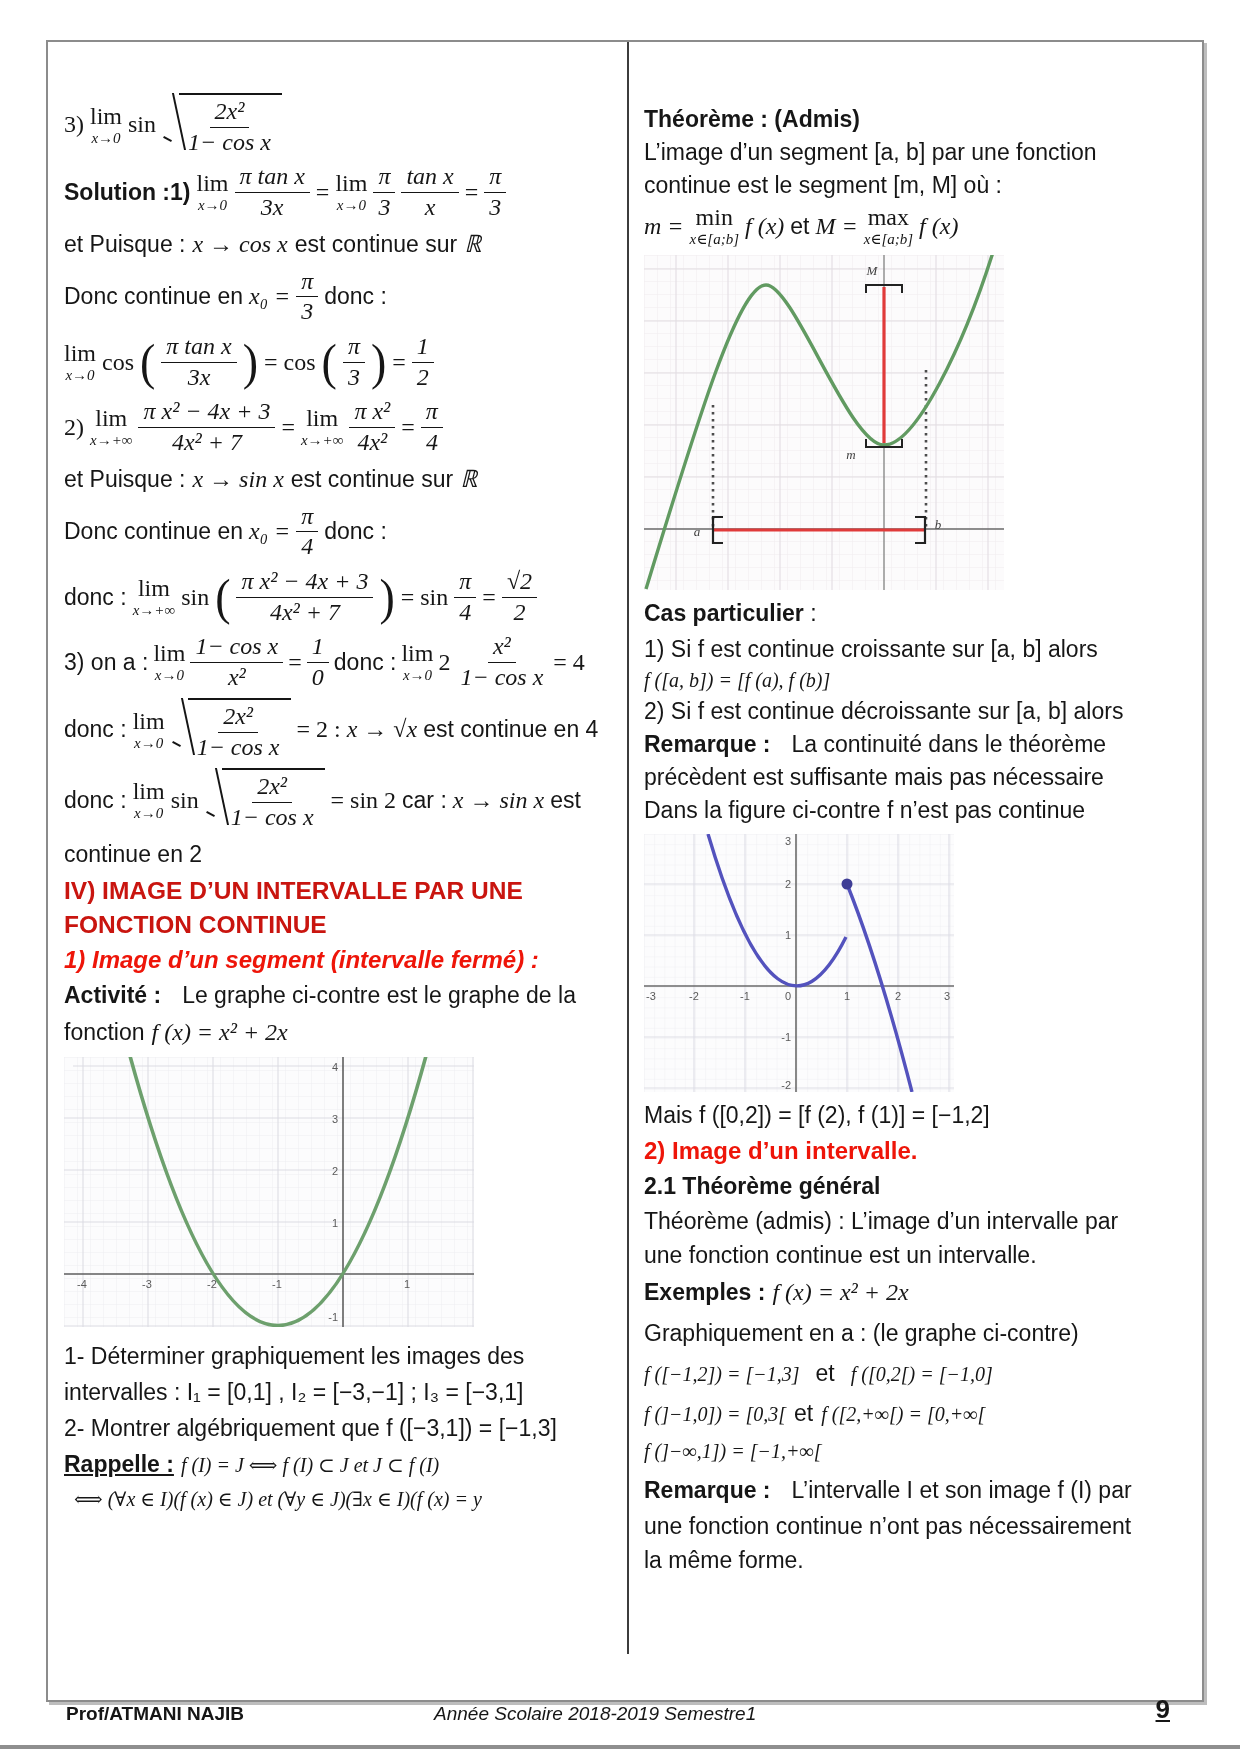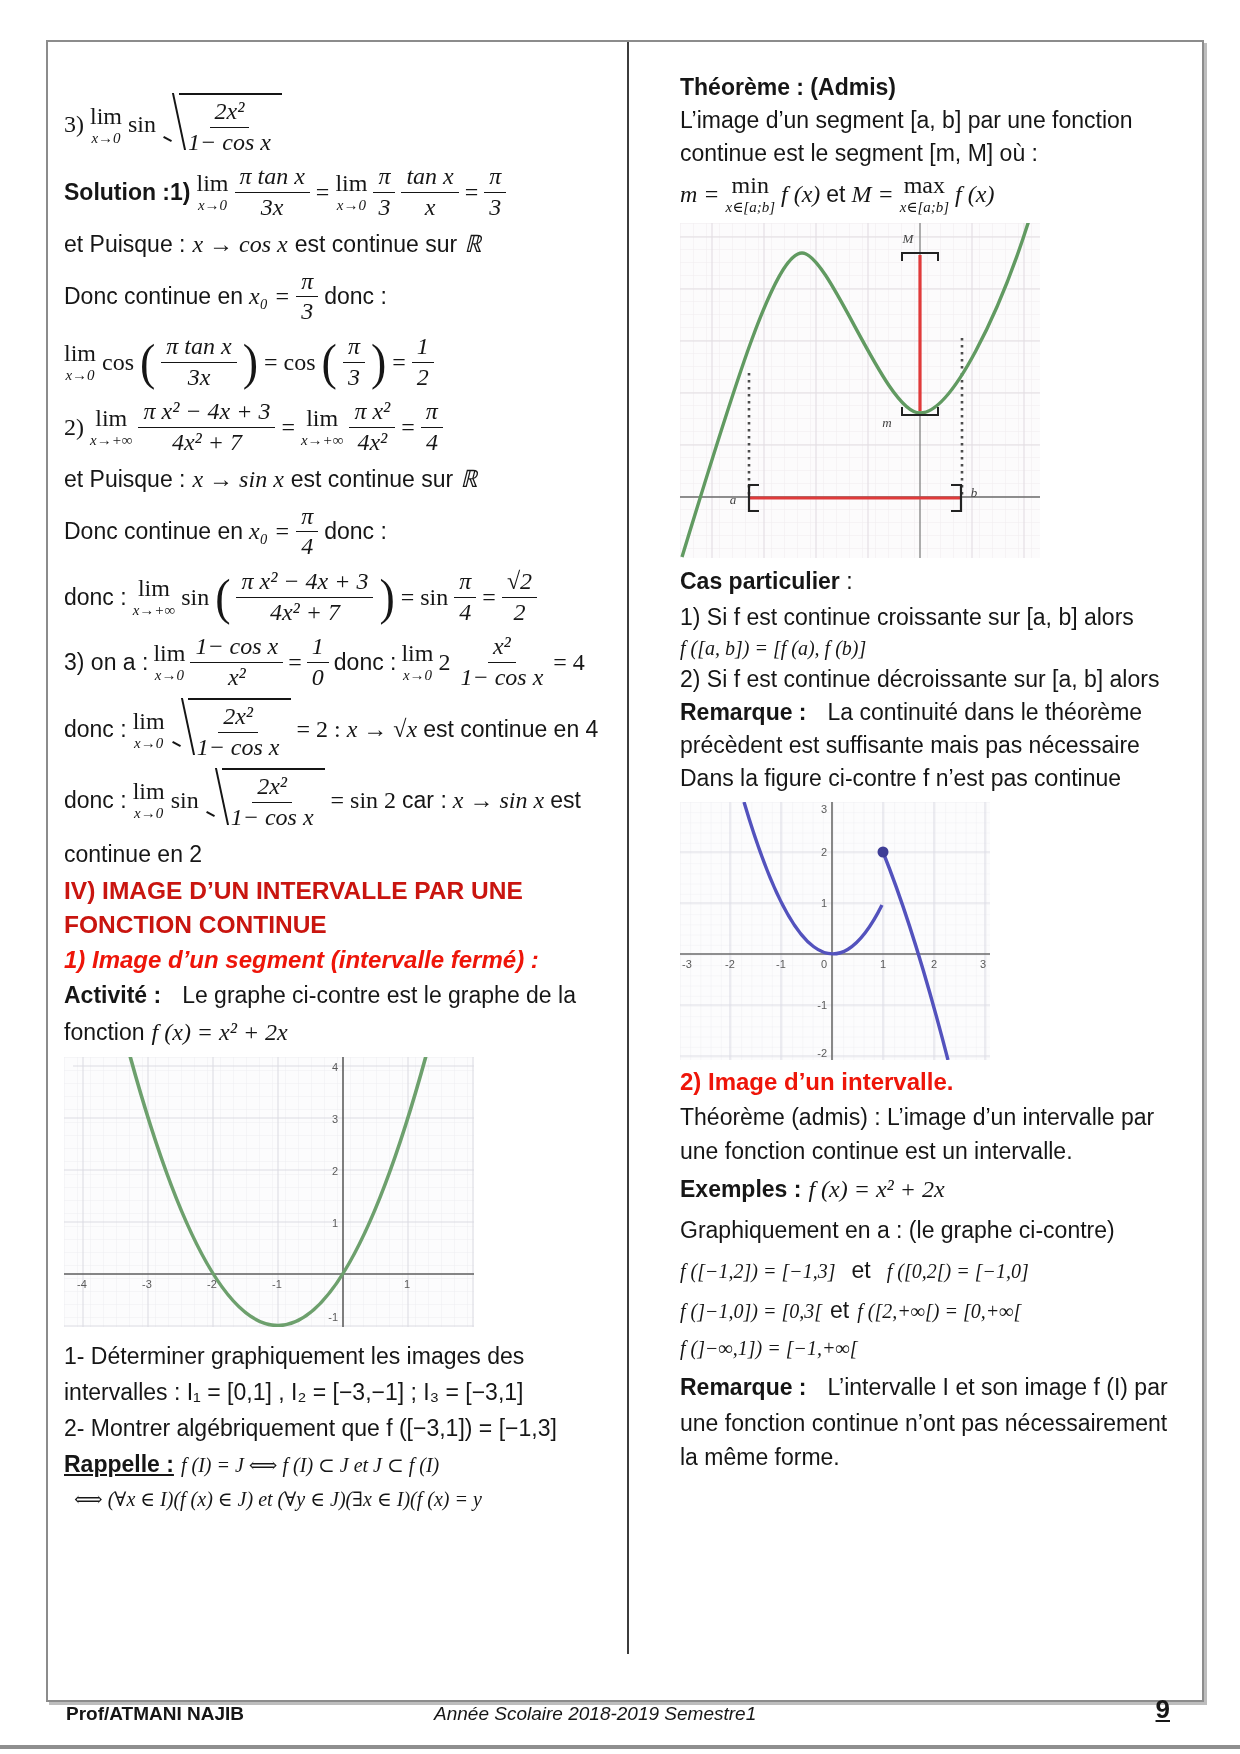--- a/index.html
+++ b/index.html
@@ -9,21 +9,21 @@
     background:#ffffff; color:#161616;
     font-family:"Liberation Sans","DejaVu Sans",sans-serif;
   }
   .frame { position:absolute; left:46px; top:40px; width:1158px; height:1662px;
            border:2px solid #8c8c8c; box-shadow:3px 3px 0 #bdbdbd; background:#fff; }
   .divider { position:absolute; left:627px; top:42px; width:2px; height:1612px; background:#3c3c3c; }
   .scan-bottom { position:absolute; left:0; top:1745px; width:1240px; height:4px; background:#8f8f8f; }
 
   .col { position:absolute; }
   .col-left  { left:64px;  top:86px; width:548px; }
-  .col-right { left:644px; top:72px; width:552px;margin-left:36px; }
+  .col-right { left:644px; top:104px; width:552px; }
 
   .tline { font-size:23px; line-height:1.35; margin:5px 0; }
   .row { display:flex; align-items:baseline; gap:7px; flex-wrap:nowrap; }
   .row-tight { gap:21px; }
   .b { font-weight:bold; }
   .underline { text-decoration:underline; }
 
   .serif-math { font-family:"Liberation Serif","DejaVu Serif",serif; font-style:italic; font-size:24px; }
   .serif-line { font-family:"Liberation Serif","DejaVu Serif",serif; font-style:italic; font-size:20px; line-height:1.35; margin:6px 0; }
 
@@ -472,21 +472,23 @@
     </g>
     <g text-anchor="end">
       <text class="tick" x="147" y="11">3</text>
       <text class="tick" x="147" y="54">2</text>
       <text class="tick" x="147" y="105">1</text>
       <text class="tick" x="147" y="207">-1</text>
       <text class="tick" x="147" y="255">-2</text>
     </g>
   </svg>
 
+  <div class="tline">Mais f ([0,2]) = [f (2), f (1)] = [−1,2]</div>
   <div class="red-strong">2) Image d’un intervalle.</div>
+  <div class="tline b" style="margin:3px 0">2.1 Théorème général</div>
   <div class="tline" style="margin:3px 0">Théorème (admis) : L’image d’un intervalle par</div>
   <div class="tline" style="margin:3px 0">une fonction continue est un intervalle.</div>
 
   <div class="tline row">
     <span class="b">Exemples :</span>
     <span class="serif-math">f (x) = x² + 2x</span>
   </div>
   <div class="tline" style="margin-top:10px">Graphiquement en a : (le graphe ci-contre)</div>
 
   <div class="row" style="gap:16px;margin:9px 0">

